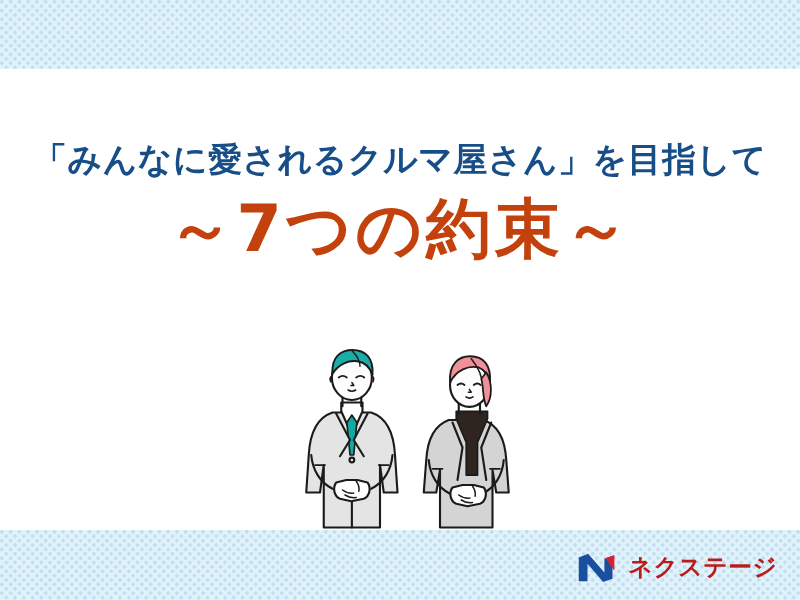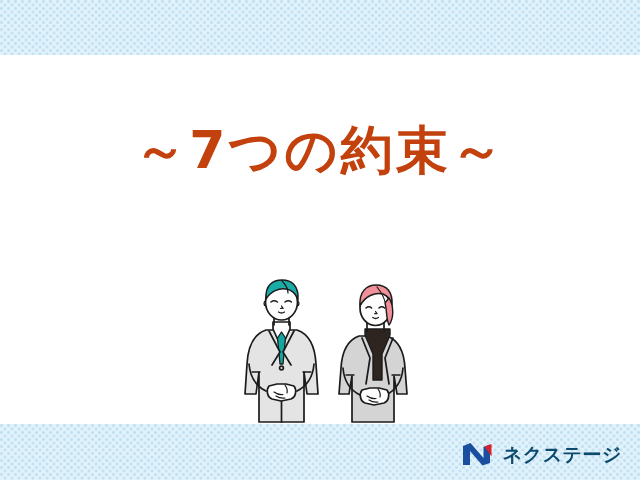--- a/index.html
+++ b/index.html
@@ -98,34 +98,35 @@
   }
   .logo-mark {
     width: 34px;
     height: 24px;
     display: block;
   }
   .logo-text {
     font-family: Liberation Sans, sans-serif;
     font-size: 19px;
     font-weight: 700;
-    color: #0c4a6e;
+    color: #b91c1c;
     letter-spacing: 0.5px;
     line-height: 1;
     white-space: nowrap;
   }
 </style>
 </head>
 <body>
 
 <div class="banner">
 
   <div class="dot-band top"></div>
 
   <div class="headline-block">
+    <p class="headline">「みんなに愛されるクルマ屋さん」を目指して</p>
     <p class="subhead">～7つの約束～</p>
   </div>
 
   <div class="illustration">
     <svg viewBox="0 0 190 160" xmlns="http://www.w3.org/2000/svg">
       <g stroke="#1b1b1b" stroke-width="1.7" stroke-linecap="round" stroke-linejoin="round" fill="none">
 
         <g>
 
           <path d="M30 58 C18 62 12 74 11 92 L9 122 L20 122 L23 100

